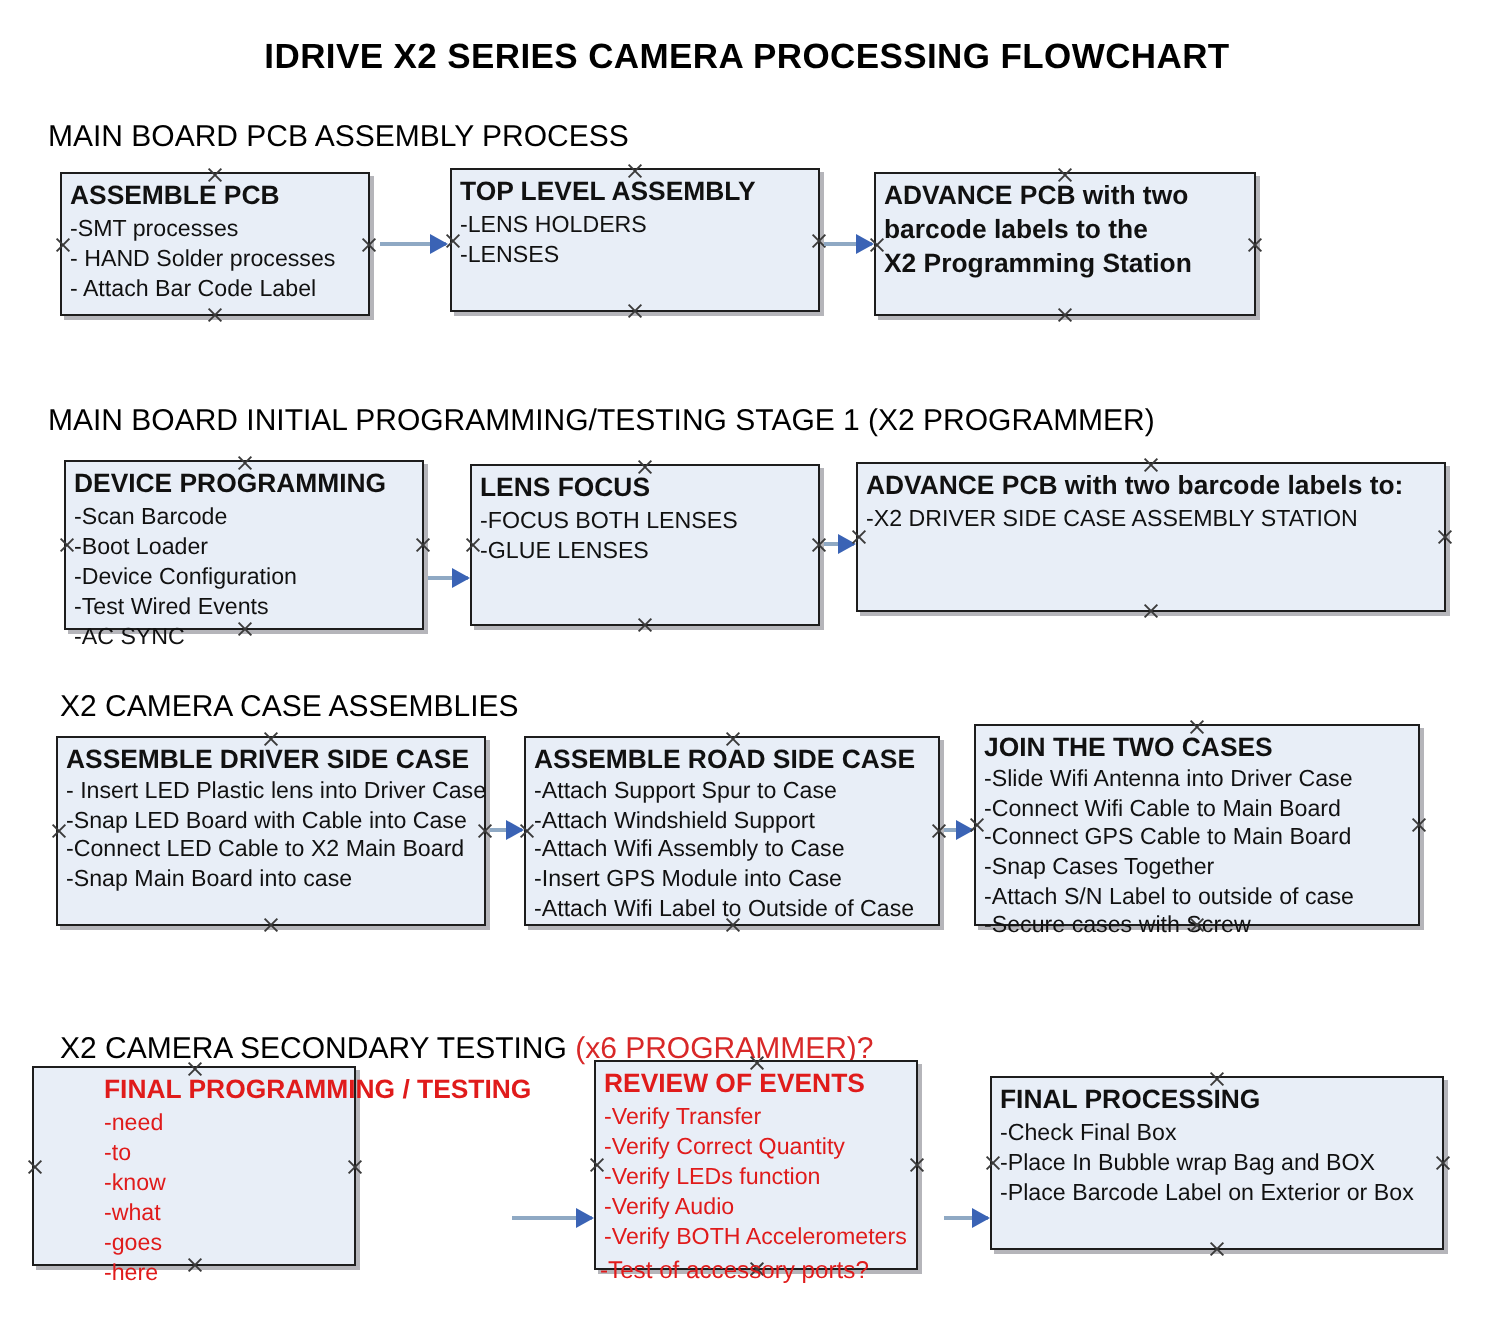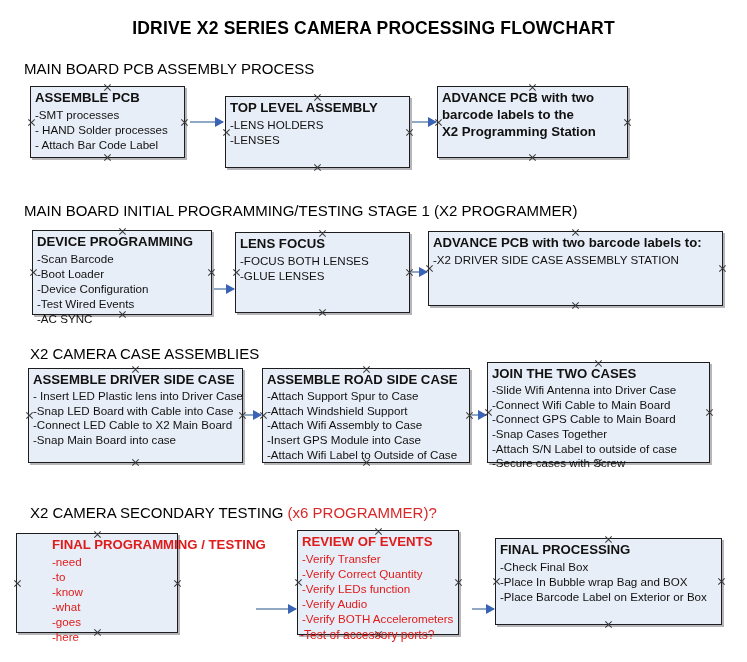--- a/index.html
+++ b/index.html
@@ -122,21 +122,21 @@
       <div class="nl">- Attach Bar Code Label</div>
     </div>
     <span class="hx" style="left:50%; top:0;"></span>
     <span class="hx" style="left:50%; top:100%;"></span>
     <span class="hx" style="left:0; top:50%;"></span>
     <span class="hx" style="left:100%; top:50%;"></span>
   </div>
 
   <div class="arrow" style="left:190px; top:121px; width:33px;"></div>
 
-  <div class="node" style="left:225px; top:96px; width:185px; height:72px;">
+  <div class="node" style="left:225px; top:84px; width:185px; height:72px;">
     <div class="body">
       <div class="nt">TOP LEVEL ASSEMBLY</div>
       <div class="nl">-LENS HOLDERS</div>
       <div class="nl">-LENSES</div>
     </div>
     <span class="hx" style="left:50%; top:0;"></span>
     <span class="hx" style="left:50%; top:100%;"></span>
     <span class="hx" style="left:0; top:50%;"></span>
     <span class="hx" style="left:100%; top:50%;"></span>
   </div>
@@ -247,21 +247,21 @@
       <div class="nl">-Snap Cases Together</div>
       <div class="nl">-Attach S/N Label to outside of case</div>
       <div class="nl">-Secure cases with Screw</div>
     </div>
     <span class="hx" style="left:50%; top:0;"></span>
     <span class="hx" style="left:50%; top:100%;"></span>
     <span class="hx" style="left:0; top:50%;"></span>
     <span class="hx" style="left:100%; top:50%;"></span>
   </div>
 
-  <div class="section-head" style="left:30px; top:504px;">
+  <div class="section-head" style="left:30px; top:516px;">
     <span>X2 CAMERA SECONDARY TESTING </span><span class="accent">(x6 PROGRAMMER)?</span>
   </div>
 
   <div class="node red" style="left:16px; top:533px; width:162px; height:100px;padding-left:31px;">
     <div class="body">
       <div class="nt">FINAL PROGRAMMING / TESTING</div>
       <div class="nl">-need</div>
       <div class="nl">-to</div>
       <div class="nl">-know</div>
       <div class="nl">-what</div>

